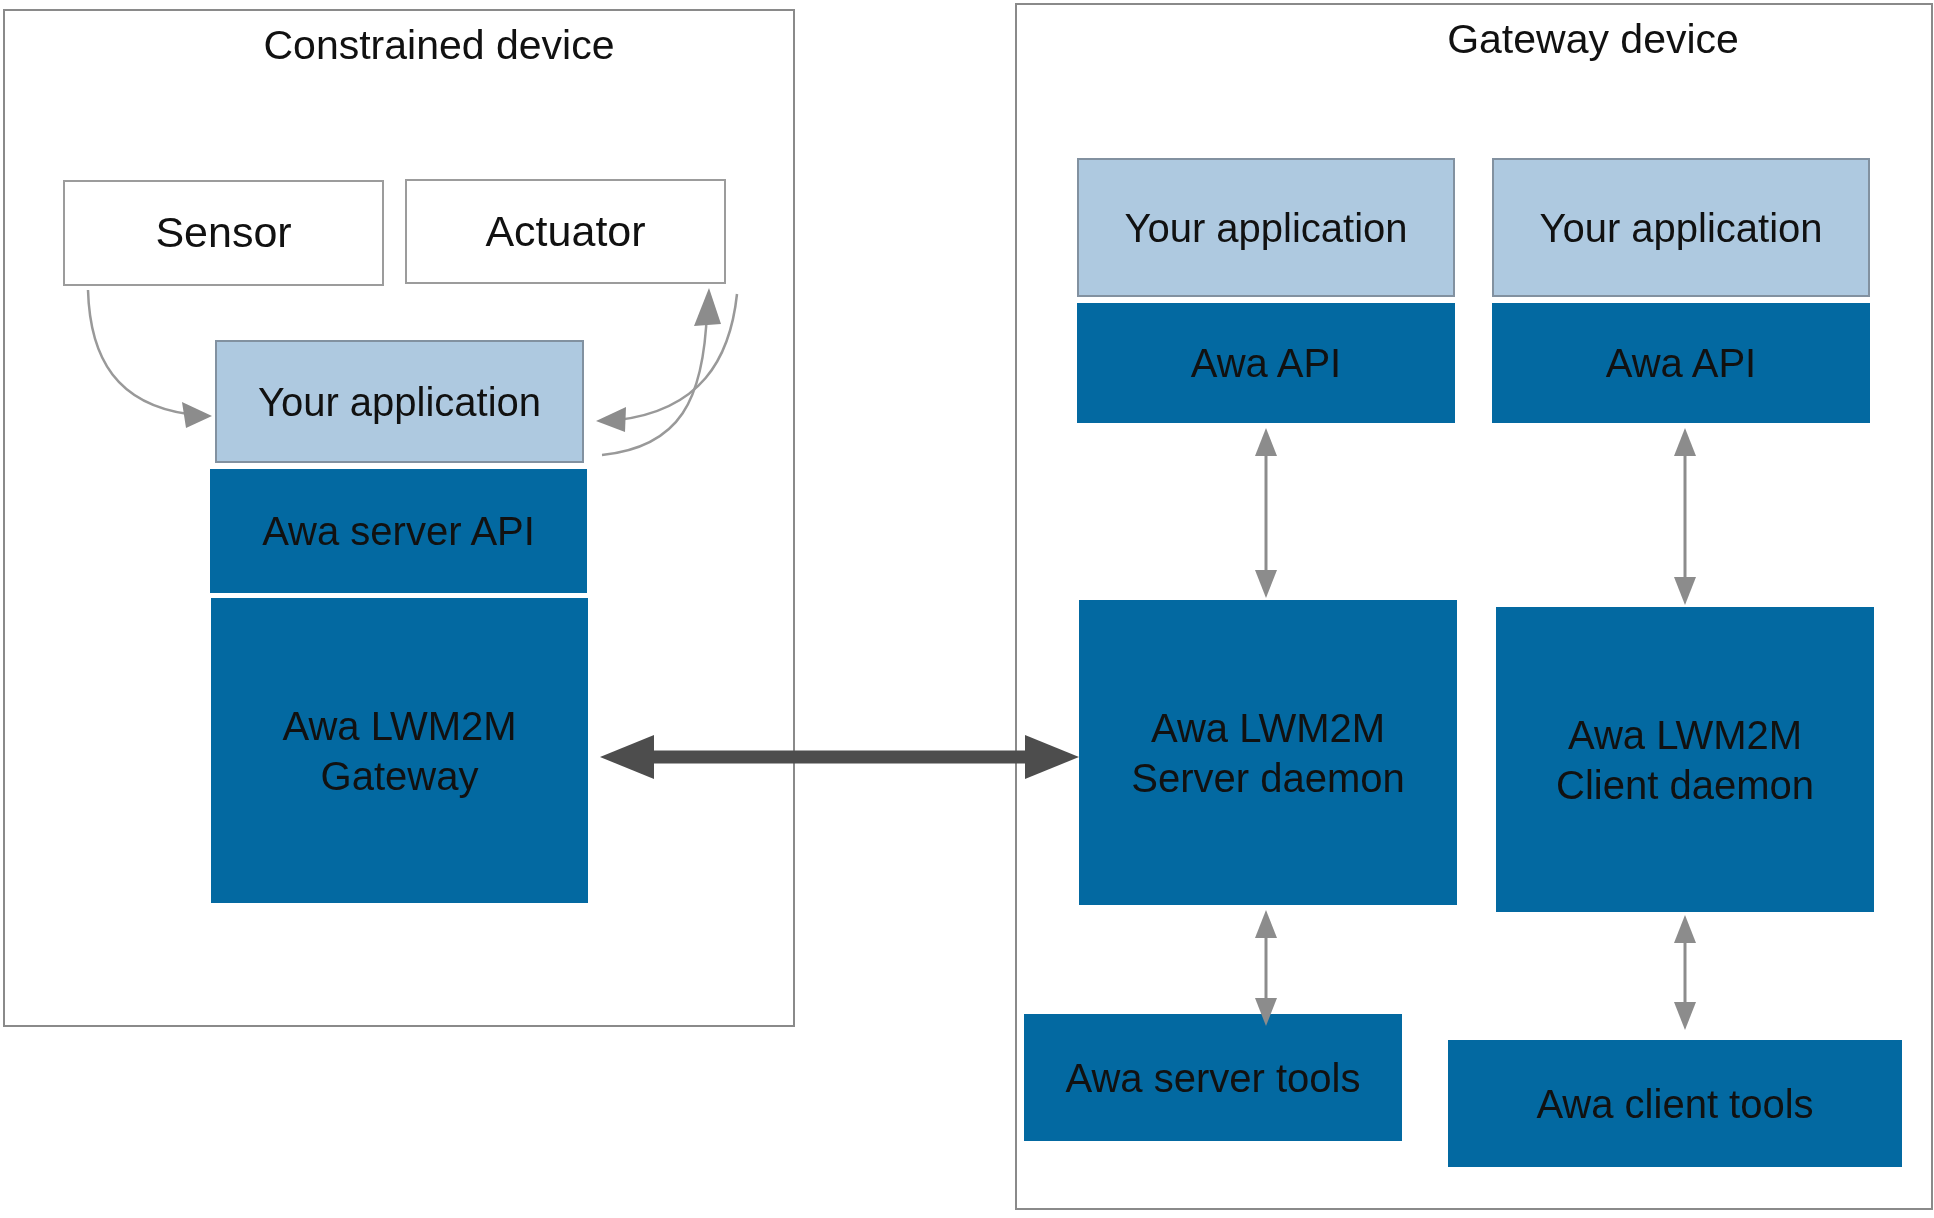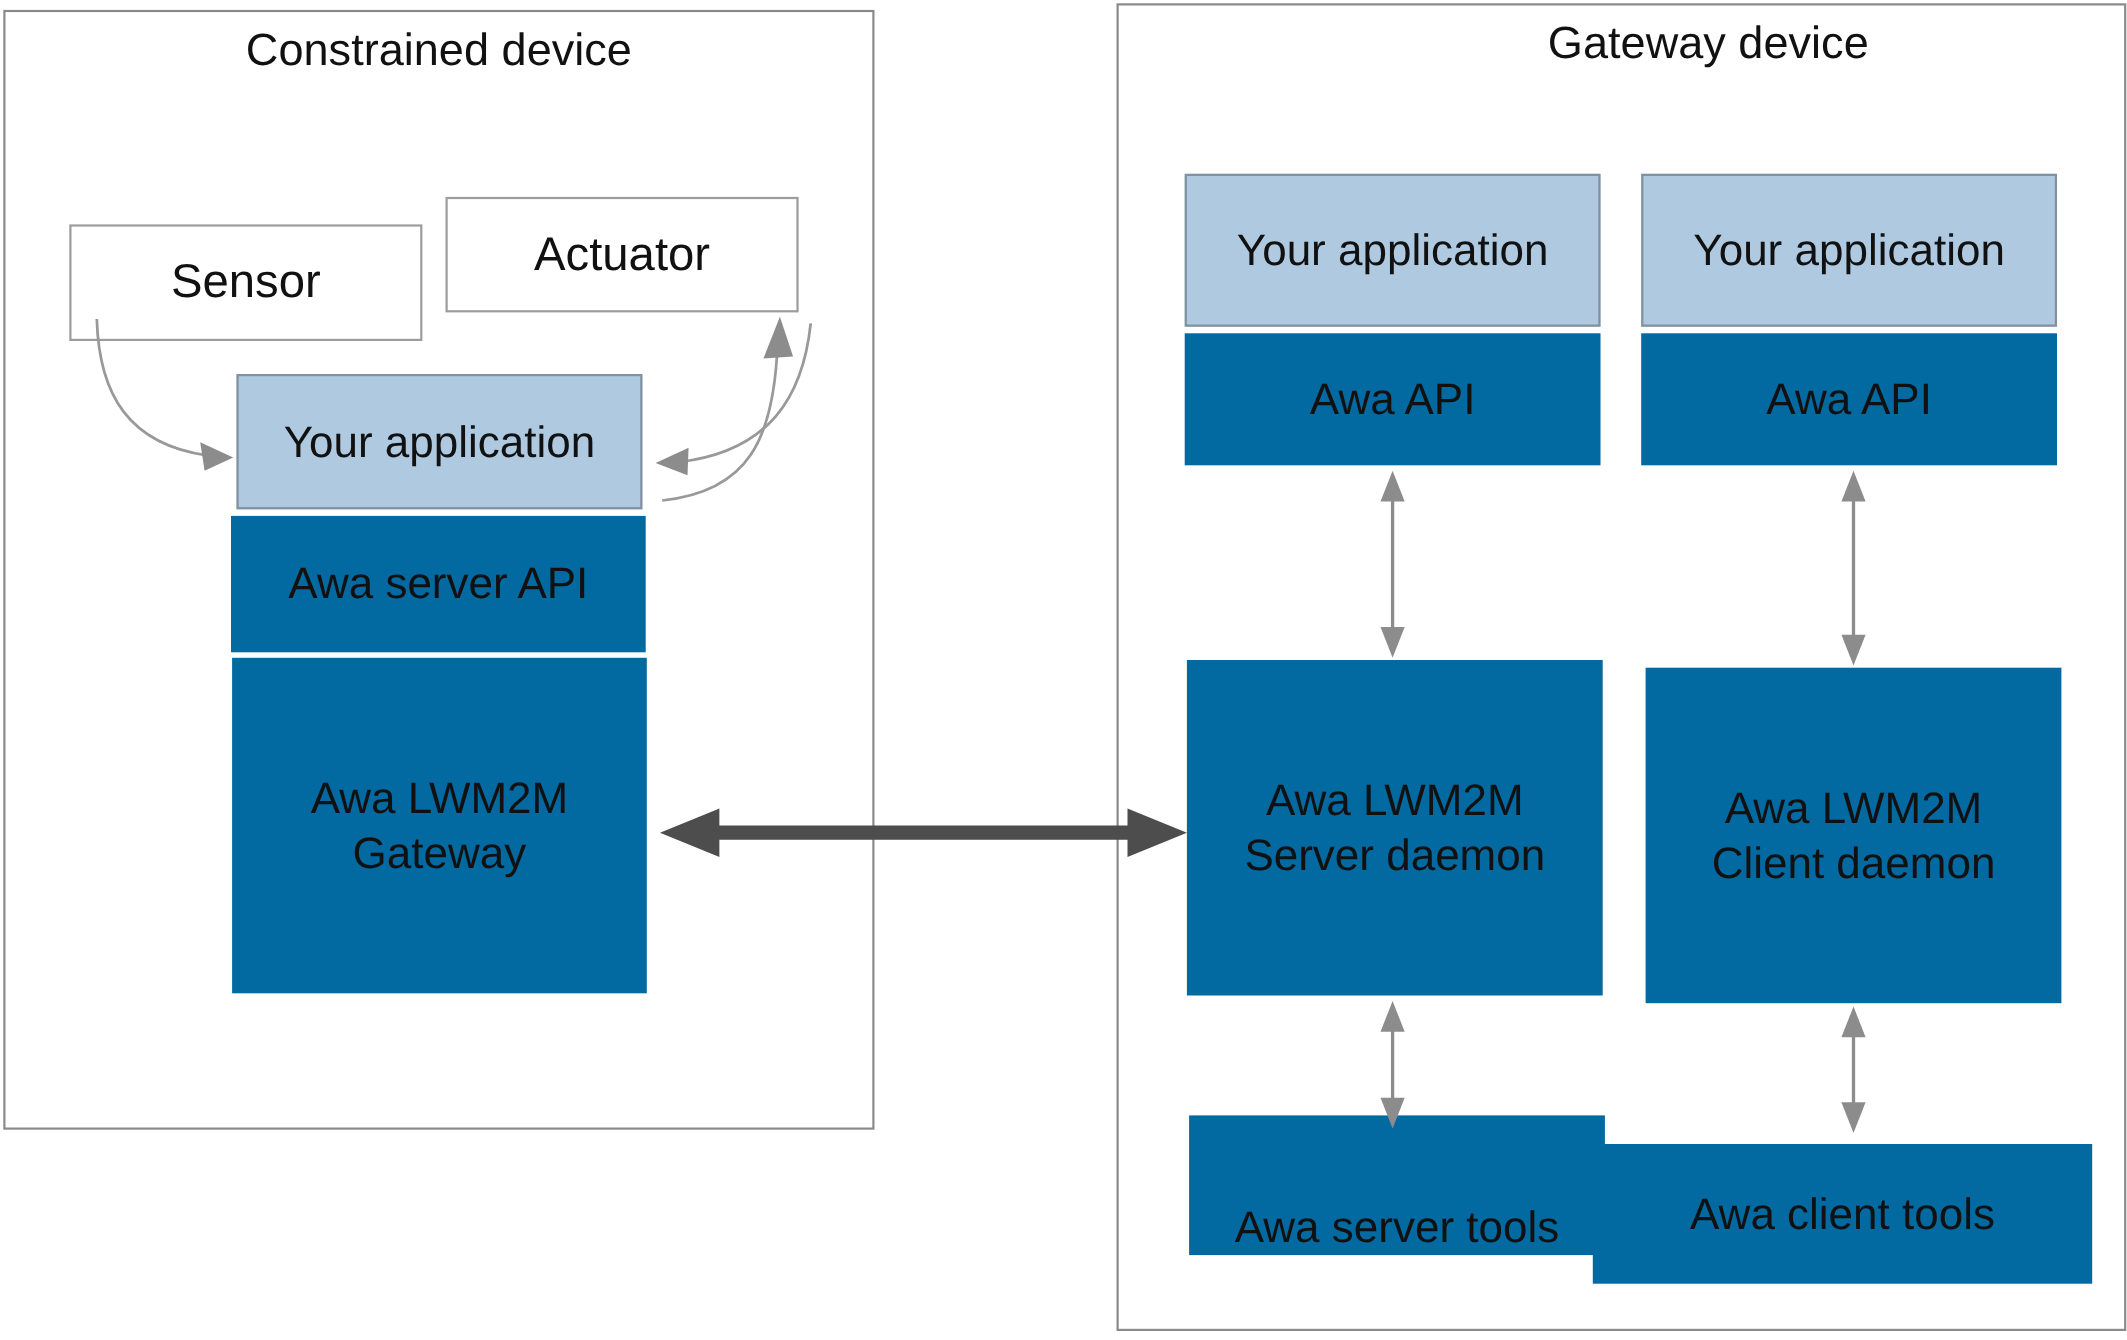--- a/index.html
+++ b/index.html
@@ -16,20 +16,21 @@
     border:2px solid #8a8a8a;
     background:#ffffff;
     box-sizing:border-box;
   }
   .container-title{
     position:absolute;
     width:100%;
     text-align:center;
     font-size:41px;
     color:#111111;
+    padding-left:40px;
   }
   .box{
     position:absolute;
     display:flex;
     flex-direction:column;
     align-items:center;
     justify-content:center;
     text-align:center;
     font-size:40px;
     line-height:1.25;
@@ -56,21 +57,21 @@
   }
 </style>
 </head>
 <body>
 
 <div id="canvas">
 
   <div class="container-frame" style="left:3px;top:9px;width:792px;height:1018px;"></div>
   <div class="container-title" style="left:3px;top:22px;width:792px;">Constrained device</div>
 
-  <div class="box white-box" style="left:63px;top:180px;width:321px;height:106px;margin-top:24px;">
+  <div class="box white-box" style="left:63px;top:180px;width:321px;height:106px;">
     <span>Sensor</span>
   </div>
 
   <div class="box white-box" style="left:405px;top:179px;width:321px;height:105px;">
     <span>Actuator</span>
   </div>
 
   <div class="box blue-box" style="left:215px;top:340px;width:369px;height:123px;">
     <span>Your application</span>
   </div>
@@ -90,21 +91,21 @@
   <div class="box blue-box" style="left:1077px;top:158px;width:378px;height:139px;">
     <span>Your application</span>
   </div>
   <div class="box purple-box" style="left:1077px;top:303px;width:378px;height:120px;">
     <span>Awa API</span>
   </div>
   <div class="box purple-box" style="left:1079px;top:600px;width:378px;height:305px;">
     <span>Awa LWM2M</span>
     <span>Server daemon</span>
   </div>
-  <div class="box purple-box" style="left:1081px;top:1014px;width:378px;height:127px;justify-content:flex-end;">
+  <div class="box purple-box" style="left:1024px;top:1014px;width:378px;height:127px;">
     <span>Awa server tools</span>
   </div>
 
   <div class="box blue-box" style="left:1492px;top:158px;width:378px;height:139px;">
     <span>Your application</span>
   </div>
   <div class="box purple-box" style="left:1492px;top:303px;width:378px;height:120px;">
     <span>Awa API</span>
   </div>
   <div class="box purple-box" style="left:1496px;top:607px;width:378px;height:305px;">

